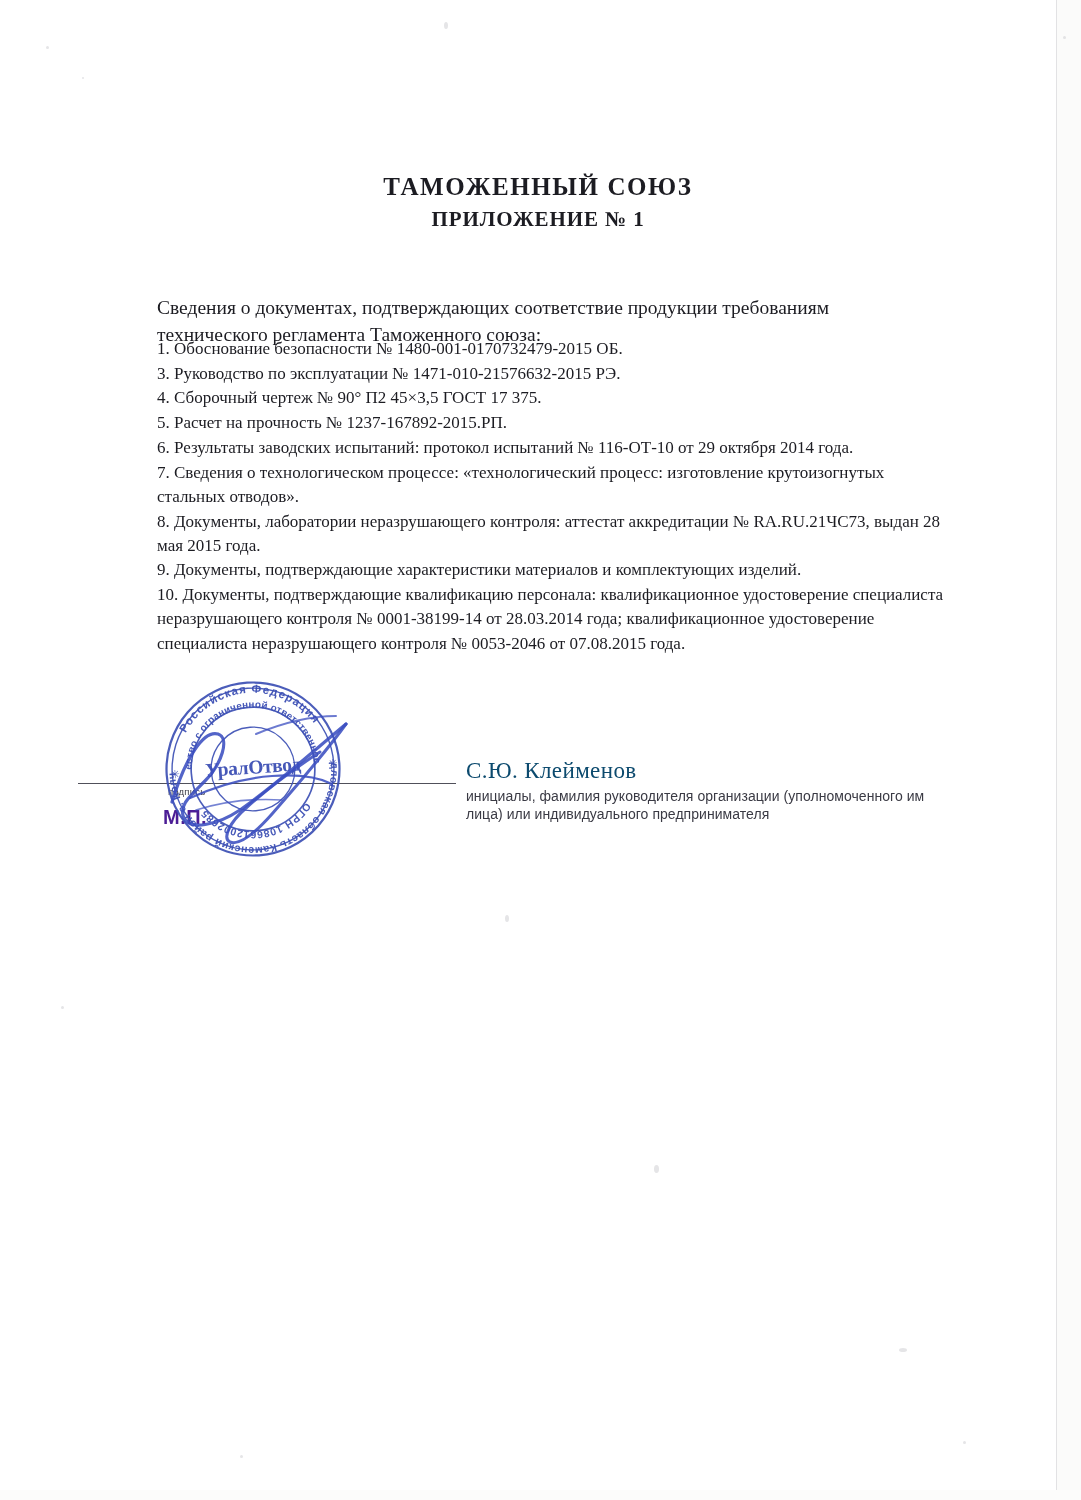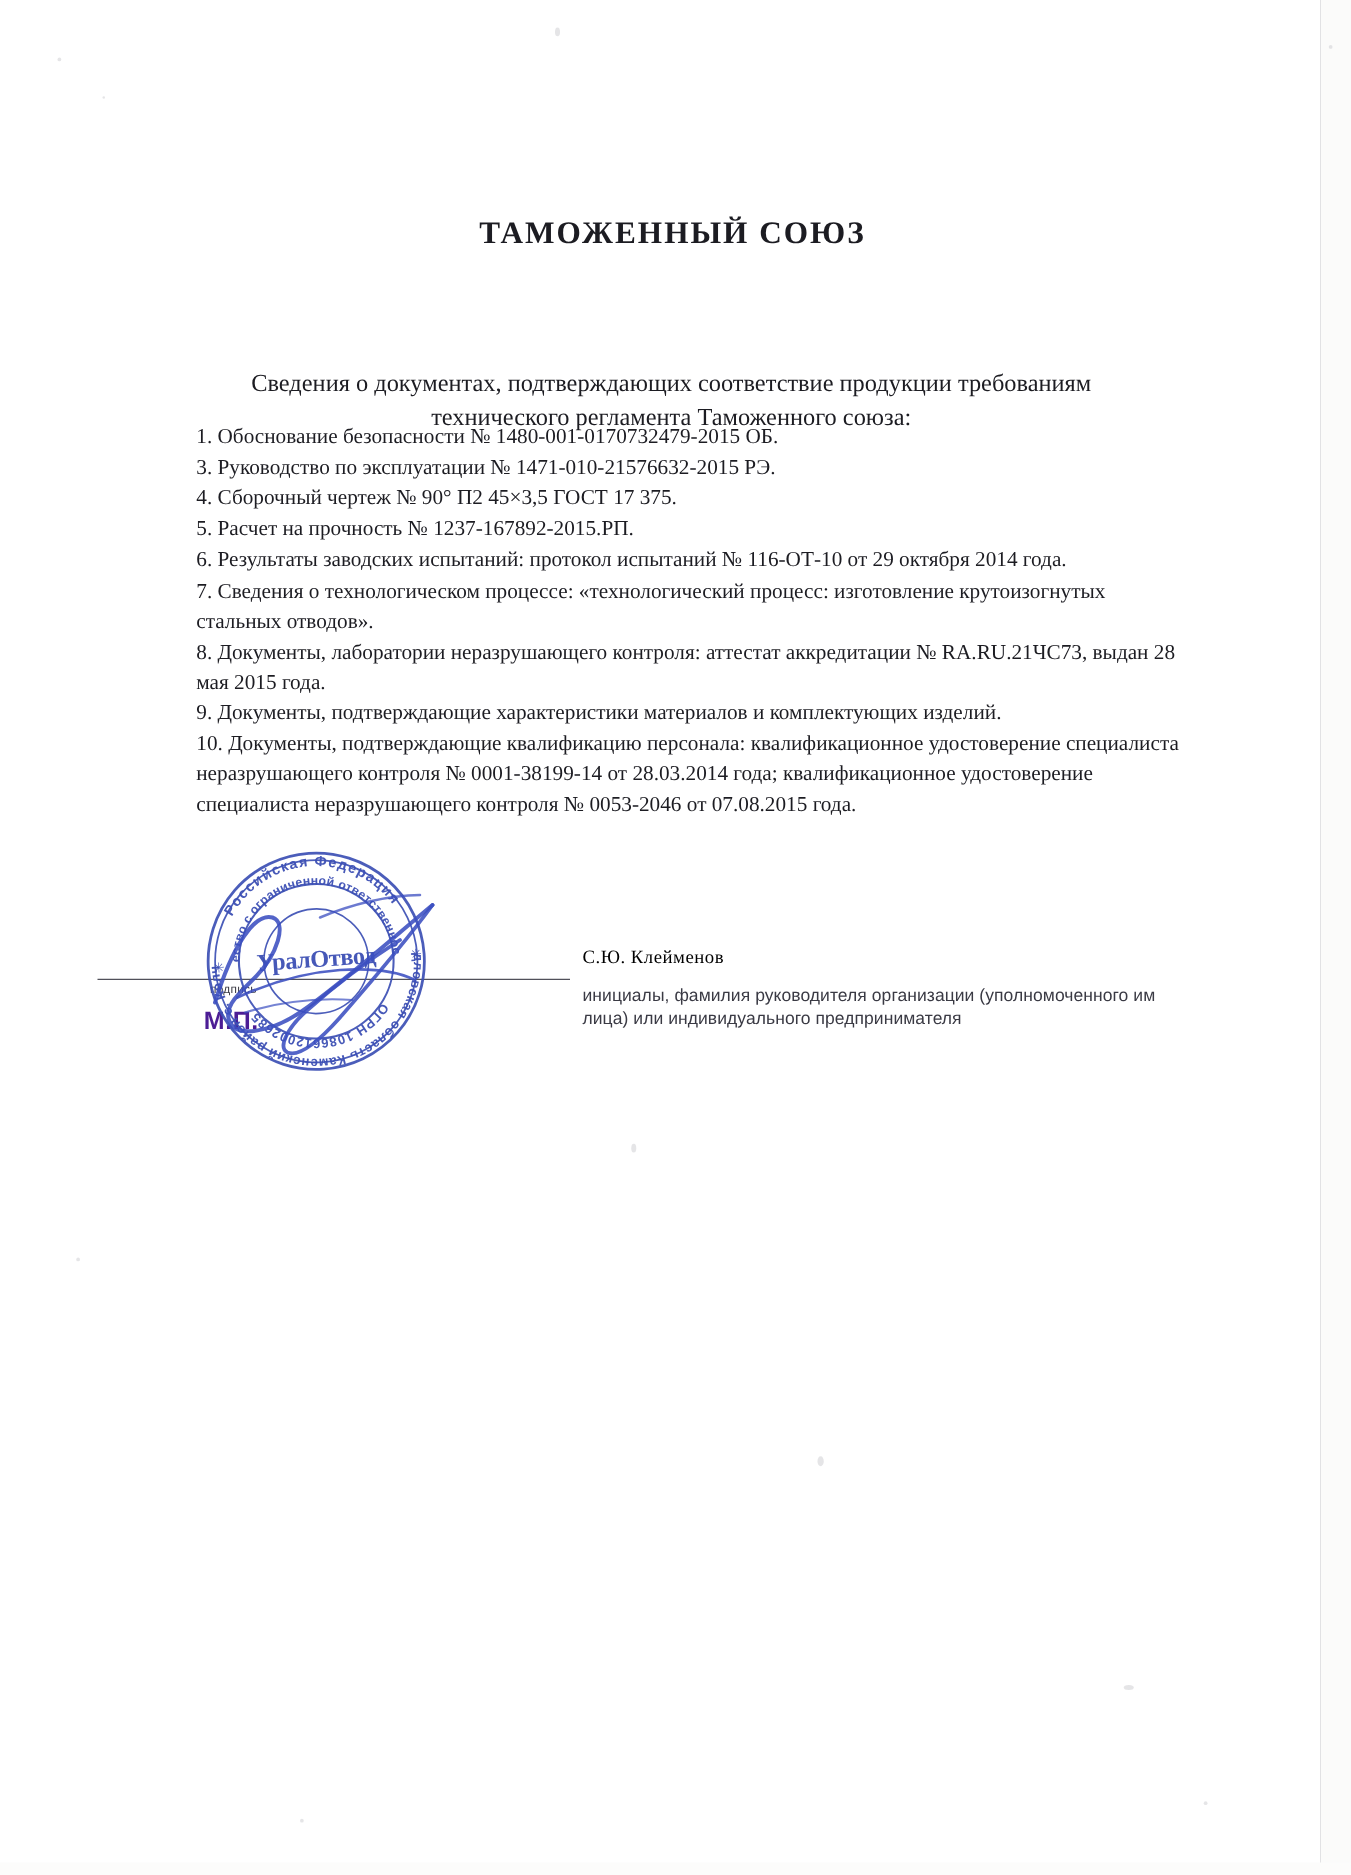--- a/index.html
+++ b/index.html
@@ -95,21 +95,21 @@
     margin: 5px 0 0 0;
   }
 
   .intro {
     position: absolute;
     left: 157px;
     top: 274px;
     width: 760px;
     font-size: 19.5px;
     line-height: 1.42;
-    text-align: center;
+    text-align: left;
   }
 
   .doc-list {
     position: absolute;
     left: 157px;
     top: 337px;
     width: 790px;
     font-size: 17px;
     line-height: 1.425;
   }
@@ -143,23 +143,23 @@
     font-family: "Liberation Sans", sans-serif;
     font-size: 20px;
     font-weight: bold;
     color: #4c1d95;
     letter-spacing: .5px;
   }
   .signatory-name {
     position: absolute;
     left: 466px;
     top: 758px;
-    font-size: 15px;
+    font-size: 23px;
     letter-spacing: .4px;
-    color: #000000;
+    color: #0c4a6e;
   }
   .signatory-caption {
     position: absolute;
     left: 466px;
     top: 788px;
     width: 470px;
     font-family: "Liberation Sans", sans-serif;
     font-size: 14px;
     line-height: 1.25;
     color: #3a3a44;
@@ -205,20 +205,21 @@
   <span class="speck" style="left:899px; top:1348px;width:8px; height:4px;"></span>
   <span class="speck" style="left:61px;  top:1006px;width:3px; height:3px;"></span>
   <span class="speck" style="left:963px; top:1441px;width:3px; height:3px;"></span>
   <span class="speck" style="left:240px; top:1455px;width:3px; height:3px;"></span>
 </div>
 
 <div class="doc">
 
   <div class="title-block">
     <div class="title-line-1">ТАМОЖЕННЫЙ СОЮЗ</div>
+    <div class="title-line-2">ПРИЛОЖЕНИЕ № 1</div>
   </div>
 
   <p class="intro">Сведения о документах, подтверждающих соответствие продукции требованиям технического регламента Таможенного союза:</p>
 
   <div class="doc-list">
     <p class="item">1. Обоснование безопасности № 1480-001-0170732479-2015 ОБ.</p>
     <p class="item">3. Руководство по эксплуатации № 1471-010-21576632-2015 РЭ.</p>
     <p class="item">4. Сборочный чертеж № 90° П2 45×3,5 ГОСТ 17 375.</p>
     <p class="item">5. Расчет на прочность № 1237-167892-2015.РП.</p>
     <p class="item">6. Результаты заводских испытаний: протокол испытаний № 116-ОТ-10 от 29 октября 2014 года.</p>

